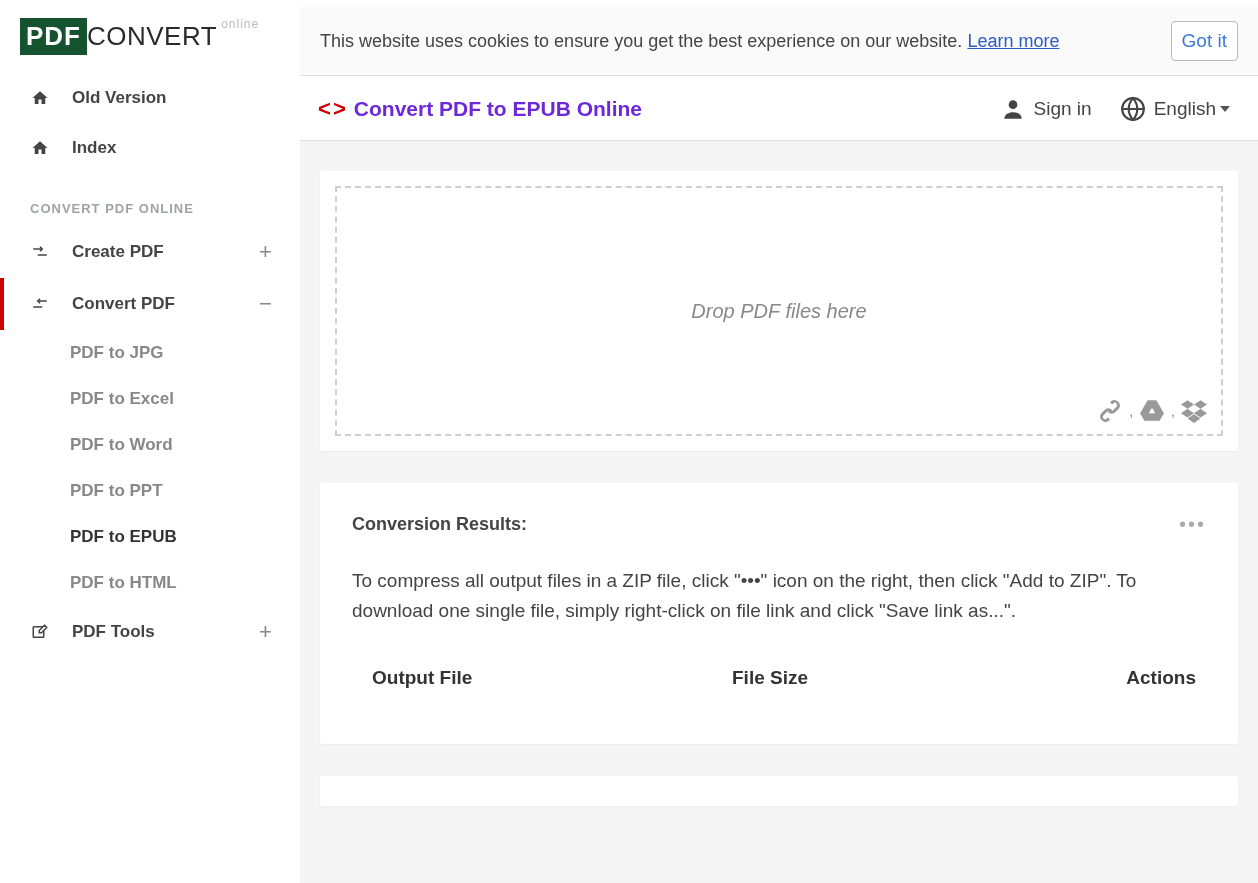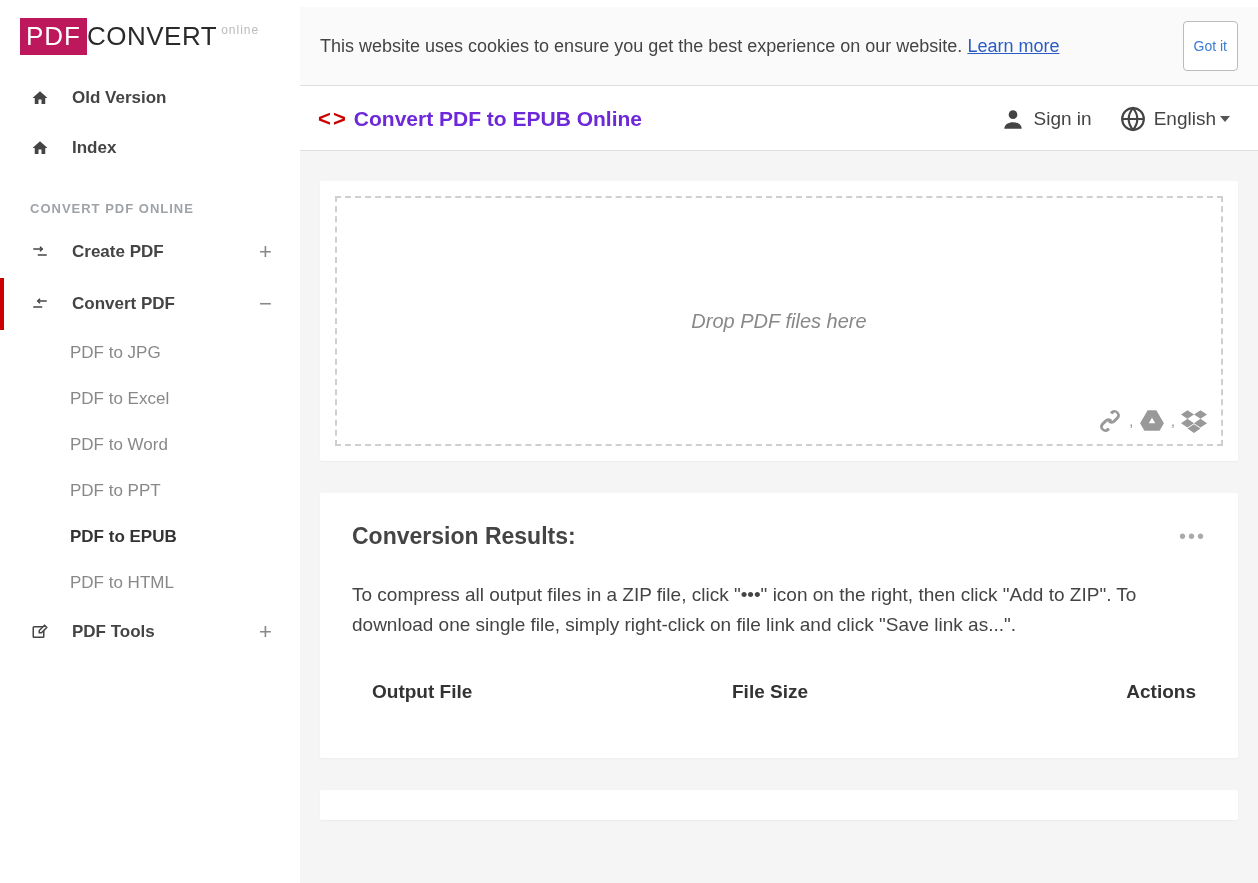--- a/index.html
+++ b/index.html
@@ -1,51 +1,51 @@
 <!DOCTYPE html>
 <html><head>
 <meta charset="utf-8">
 <style>
 * { box-sizing: border-box; margin: 0; padding: 0; }
 body { font-family: -apple-system, "Helvetica Neue", Arial, sans-serif; color: #333; background: #fff; width: 1258px; height: 883px; overflow: hidden; }
 .layout { display: flex; height: 100%; }
 .sidebar { width: 300px; background: #fff; padding-top: 18px; flex-shrink: 0; }
 .main { flex: 1; background: #f5f5f5; display: flex; flex-direction: column; min-width: 0; margin-top: 7px; }
 .logo { padding: 0 20px 18px 20px; display: flex; align-items: baseline; }
-.logo-pdf { background: #be185d; color: #fff; font-weight: 400; font-size: 26px; padding: 3px 6px; letter-spacing: 1px; }
+.logo-pdf { background: #14532d; color: #fff; font-weight: 700; font-size: 26px; padding: 3px 6px; letter-spacing: 1px; }
 .logo-convert { color: #2a2a2a; font-weight: 500; font-size: 26px; letter-spacing: 0.5px; }
-.logo-online { color: #bbb; font-size: 12px; margin-left: 4px; position: relative; bottom: 11px; letter-spacing: 1px; }
+.logo-online { color: #bbb; font-size: 12px; margin-left: 4px; position: relative; bottom: 17px; letter-spacing: 1px; }
 .section-header { color: #9fa3a7; font-size: 13px; font-weight: 600; letter-spacing: 1px; padding: 28px 30px 10px 30px; }
 .nav-item { display: flex; align-items: center; padding: 15px 25px 15px 30px; color: #444; cursor: pointer; font-size: 17px; font-weight: 600; position: relative; }
 .nav-item.active { border-left: 4px solid #cc0000; background: #fff; padding-left: 26px; }
 .nav-icon { width: 20px; height: 20px; margin-right: 22px; color: #555; display: inline-flex; align-items: center; justify-content: center; }
 .nav-label { flex: 1; }
 .nav-toggle { width: 16px; color: #888; font-size: 22px; font-weight: 300; line-height: 1; }
-.sub-item { padding: 13px 25px 13px 70px; color: #888; font-size: 17px; cursor: pointer; font-weight: 400; }
+.sub-item { padding: 13px 25px 13px 70px; color: #888; font-size: 17px; cursor: pointer; font-weight: 700; }
 .sub-item.active { color: #333; font-weight: 600; }
 .cookie-bar { background: #fafafa; border-bottom: 1px solid #e0e0e0; padding: 14px 20px; display: flex; align-items: center; font-size: 18px; color: #444; }
 .cookie-text { flex: 1; }
 .cookie-link { color: #2b5cc5; text-decoration: underline; cursor: pointer; }
-.got-it { background: #fff; border: 1px solid #bbb; border-radius: 4px; padding: 16px 10px; color: #3a7bd5; font-size: 14px; cursor: pointer; font-weight: 500; margin-left: 12px; }
+.got-it { background: #fff; border: 1px solid #bbb; border-radius: 4px; padding: 8px 10px; color: #3a7bd5; font-size: 19px; cursor: pointer; font-weight: 500; margin-left: 12px; }
 .topbar { background: #fff; border-bottom: 1px solid #e0e0e0; padding: 20px 28px 18px 18px; display: flex; align-items: center; }
 .title-wrap { display: flex; align-items: center; flex: 1; }
 .code-icon { color: #cc0000; font-size: 22px; font-weight: 700; margin-right: 10px; letter-spacing: -2px; }
 .page-title { font-size: 21px; font-weight: 700; color: #6d28d9; }
 .top-link { display: flex; align-items: center; color: #444; font-size: 19px; margin-left: 28px; cursor: pointer; }
 .top-link svg, .top-link .globe { margin-right: 8px; }
 .caret { display:inline-block; width:0; height:0; border-left:5px solid transparent; border-right:5px solid transparent; border-top:6px solid #555; margin-left:4px; vertical-align: middle; }
 .content { padding: 30px 20px; overflow-y: auto; flex: 1; }
 .card { background: #fff; border-radius: 2px; padding: 15px; margin-bottom: 32px; box-shadow: 0 1px 2px rgba(0,0,0,0.04); }
 .dropzone { border: 2px dashed #cfcfcf; height: 250px; display: flex; align-items: center; justify-content: center; position: relative; }
 .drop-text { color: #888; font-size: 20px; font-style: italic; }
 .dz-icons { position: absolute; bottom: 10px; right: 14px; display: flex; align-items: center; gap: 6px; color: #888; }
 .dz-icons .sep { color: #888; font-size: 14px; }
 .card2 { background: #fff; border-radius: 2px; padding: 30px 32px 55px 32px; margin-bottom: 32px; box-shadow: 0 1px 2px rgba(0,0,0,0.04); }
 .results-head { display: flex; align-items: center; margin-bottom: 30px; }
-.results-title { font-size: 23px; font-weight: 700; color: #444; flex: 1; }
+.results-title { font-size: 18px; font-weight: 700; color: #444; flex: 1; }
 .dots { color: #aaa; font-size: 20px; letter-spacing: 2px; cursor: pointer; }
 .results-text { font-size: 19px; color: #444; line-height: 1.6; margin-bottom: 40px; }
 .table-head { display: flex; font-size: 19px; font-weight: 700; color: #333; }
 .th-output { flex: 1; padding-left: 20px; }
 .th-size { flex: 0.9; }
 .th-actions { width: 150px; text-align: right; padding-right: 10px; }
 .card3 { background: #fff; border-radius: 2px; padding: 15px; box-shadow: 0 1px 2px rgba(0,0,0,0.04); min-height: 25px; }
 svg { display: block; }
 </style>
 </head>

